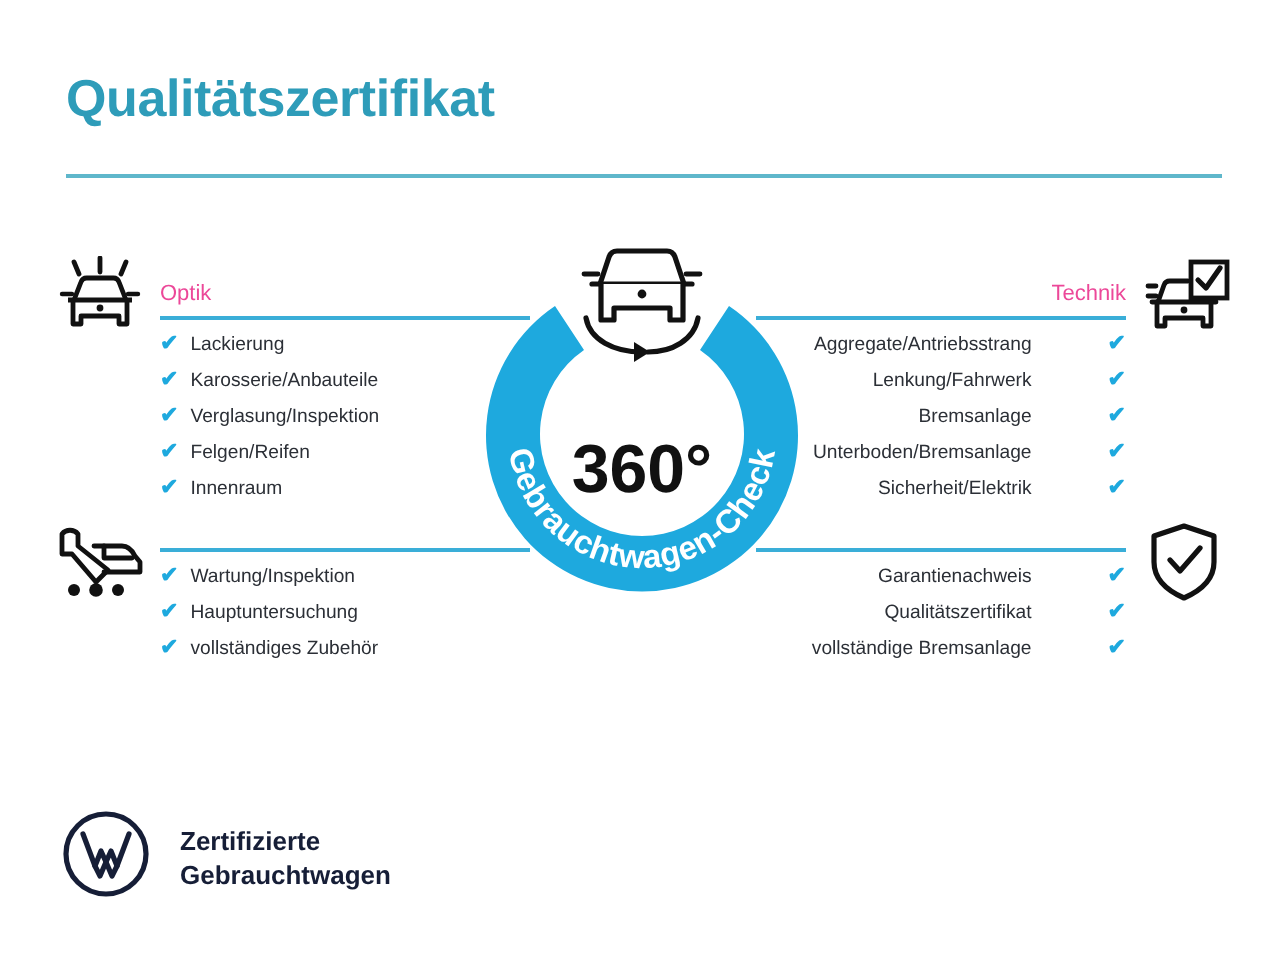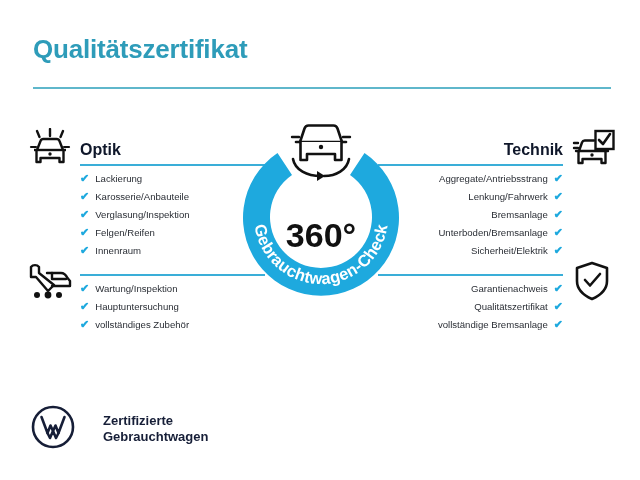--- a/index.html
+++ b/index.html
@@ -21,33 +21,33 @@
   .title-rule {
     position: absolute; left: 33px; top: 87px;
     width: 578px; height: 2px; background: #5fb7cb;
   }
 
   
   .section { position: absolute; }
   .sec-head { display: flex; align-items: center; }
   .sec-head.right { justify-content: flex-end; }
   .sec-title {
-    font-size: 16px; font-weight: bold; color: #0f172a;
+    font-size: 11px; font-weight: normal; color: #ec4899;
     white-space: nowrap;
   }
   .sec-rule { height: 2px; background: #3aaed8; margin-top: 5px; }
 
   .items { margin-top: 7px; }
   .item {
     display: flex; align-items: center;
     font-size: 9.6px; color: #2b2f36;
     line-height: 1.0; margin-bottom: 7px;
     white-space: nowrap;
   }
-  .items.right .item { justify-content: flex-end; }
+  .items.right .item { justify-content: flex-end; gap: 32px; }
   .chk {
     color: #1ea9de; font-size: 11px; font-weight: bold;
     line-height: 1;
   }
   .items.left .chk { margin-right: 6px; }
   .items.right .chk { margin-left: 6px; }
 
   
   #sec-optik   { left: 80px;  top: 141px; width: 185px; }
   #sec-wartung { left: 80px;  top: 269px; width: 185px; }
@@ -80,21 +80,21 @@
     padding-top: 8px;
   }
   .car-top {
     position: absolute; left: 50%; top: -14px;
     transform: translateX(-50%);
   }
 
   
   .footer { position: absolute; left: 31px; top: 405px; display: flex; align-items: center; }
   .vw-text {
-    margin-left: 28px; font-size: 13px; font-weight: bold;
+    margin-left: 15px; font-size: 13px; font-weight: bold;
     color: #161e37; line-height: 1.25; white-space: pre-line;
   }
 </style>
 </head>
 <body>
 
 <div class="page">
 
   <div class="page-title">Qualitätszertifikat</div>
   <div class="title-rule"></div>

